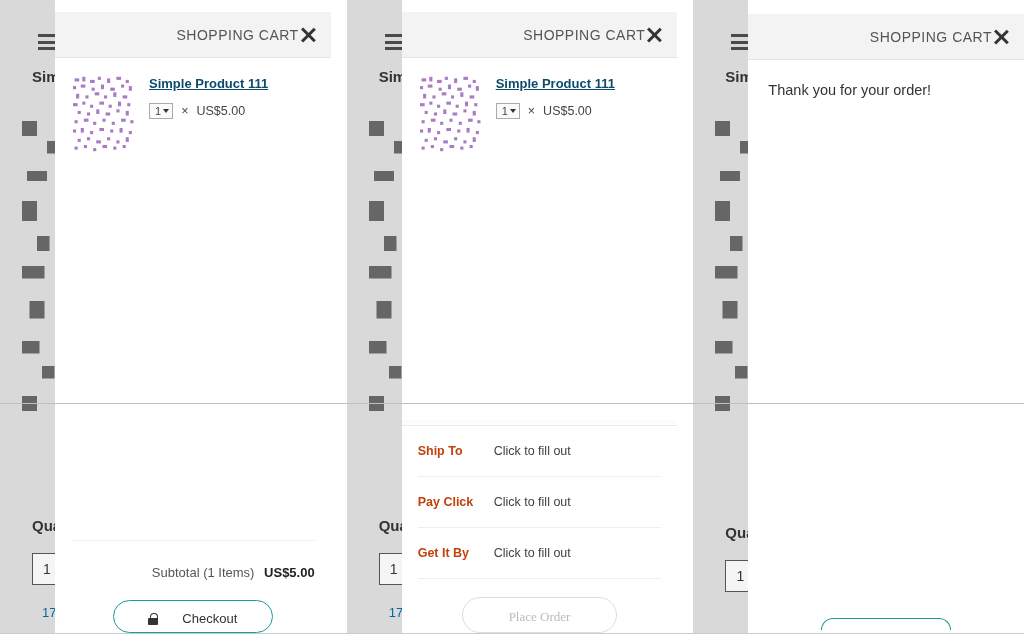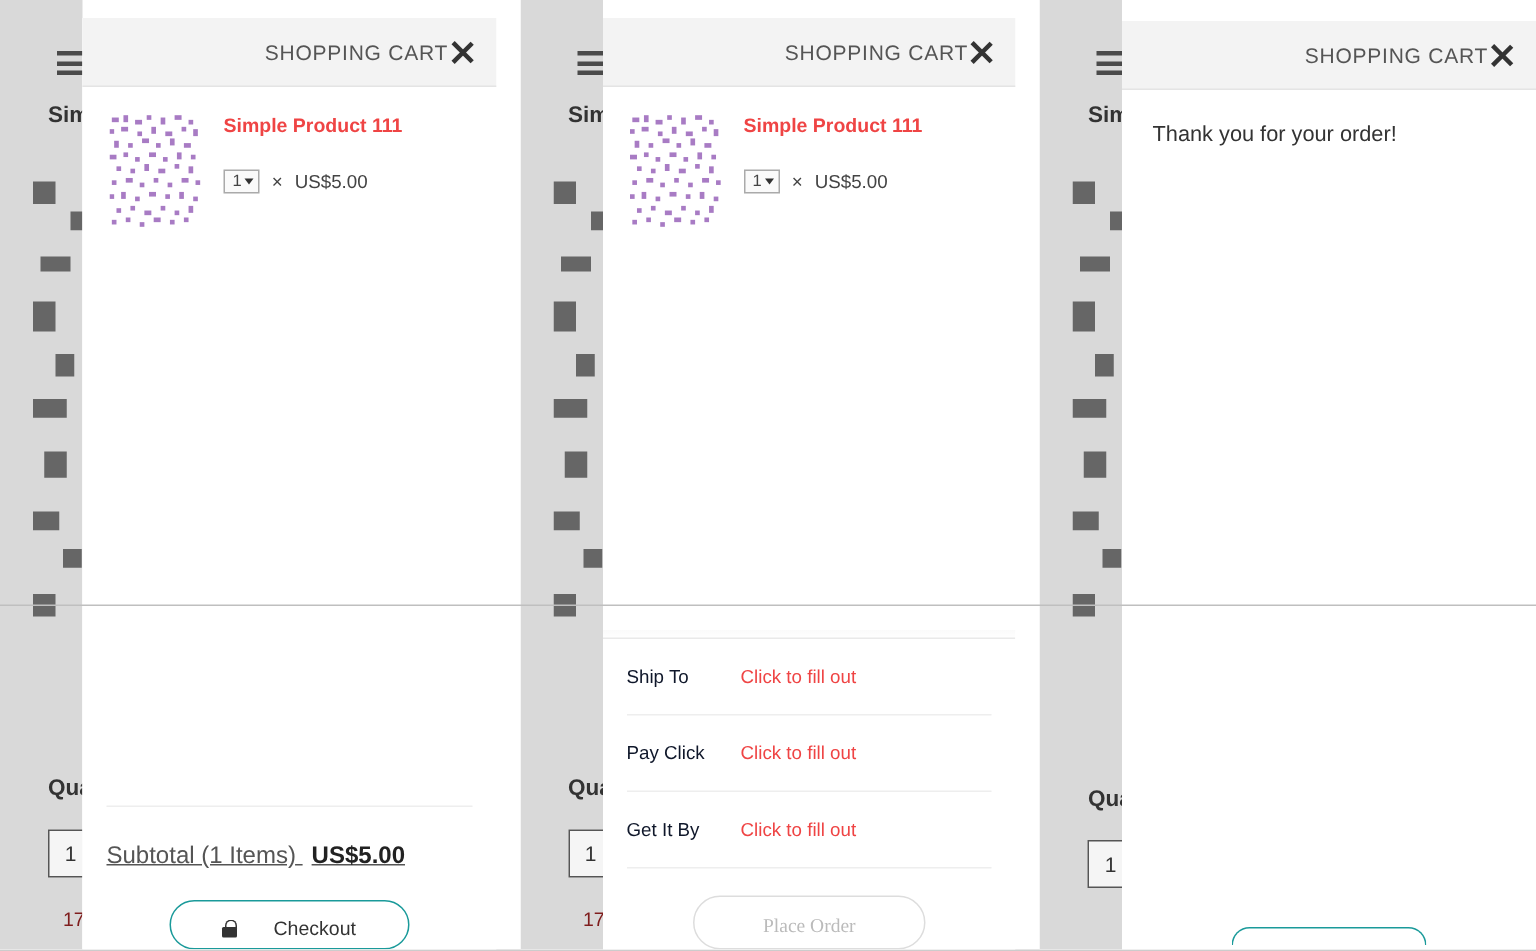--- a/index.html
+++ b/index.html
@@ -92,21 +92,21 @@
     display: flex;
     align-items: center;
     justify-content: center;
     font-size: 14px;
     color: #333;
   }
   .bg-num {
     position: absolute;
     left: 42px;
     font-size: 13px;
-    color: #7f1d1d;
+    color: #0369a1;
   }
 
   
   .drawer {
     position: absolute;
     left: 55px;
     right: 0;
     top: 12px;
     bottom: 0;
     background: #fff;
@@ -162,22 +162,23 @@
     width: 62px;
     height: 76px;
     flex-shrink: 0;
   }
   .cart-item .info {
     flex: 1;
   }
   .cart-item .name {
     font-weight: bold;
     font-size: 13px;
-    color: #ef4444;
-    margin-bottom: 22px;
+    color: #0c4a6e;
+    margin-bottom: 12px;
+    text-decoration: underline;
   }
   .cart-item .qty-line {
     display: flex;
     align-items: center;
     gap: 8px;
     font-size: 12.5px;
     color: #444;
   }
   .qty-select {
     display: inline-flex;
@@ -199,25 +200,24 @@
   
   .subtotal-block {
     position: absolute;
     bottom: 0;
     left: 0; right: 0;
     padding: 12px 16px 0 16px;
   }
   .subtotal-line {
     border-top: 1px solid #eee;
     padding-top: 24px;
-    text-align: left;
-    font-size: 16px;
+    text-align: right;
+    font-size: 13px;
     color: #555;
     margin-bottom: 20px;
-    text-decoration: underline;
   }
   .subtotal-line .amount {
     font-weight: bold;
     color: #222;
     margin-left: 6px;
   }
   .pill-button {
     border: 1px solid #1a9a9a;
     color: #333;
     border-radius: 24px;
@@ -273,26 +273,26 @@
   .co-row {
     display: flex;
     padding: 18px 0;
     border-bottom: 1px solid #eee;
     align-items: center;
   }
   .co-row:last-of-type { }
   .co-label {
     width: 76px;
     font-size: 12.5px;
-    font-weight: normal;
-    color: #0f172a;
+    font-weight: bold;
+    color: #c2410c;
   }
   .co-value {
     font-size: 12.5px;
-    color: #ef4444;
+    color: #404040;
   }
   .place-order-wrap {
     padding-top: 18px;
     text-align: center;
   }
   .place-order {
     border: 1px solid #ddd;
     color: #bbb;
     border-radius: 24px;
     width: 155px;

